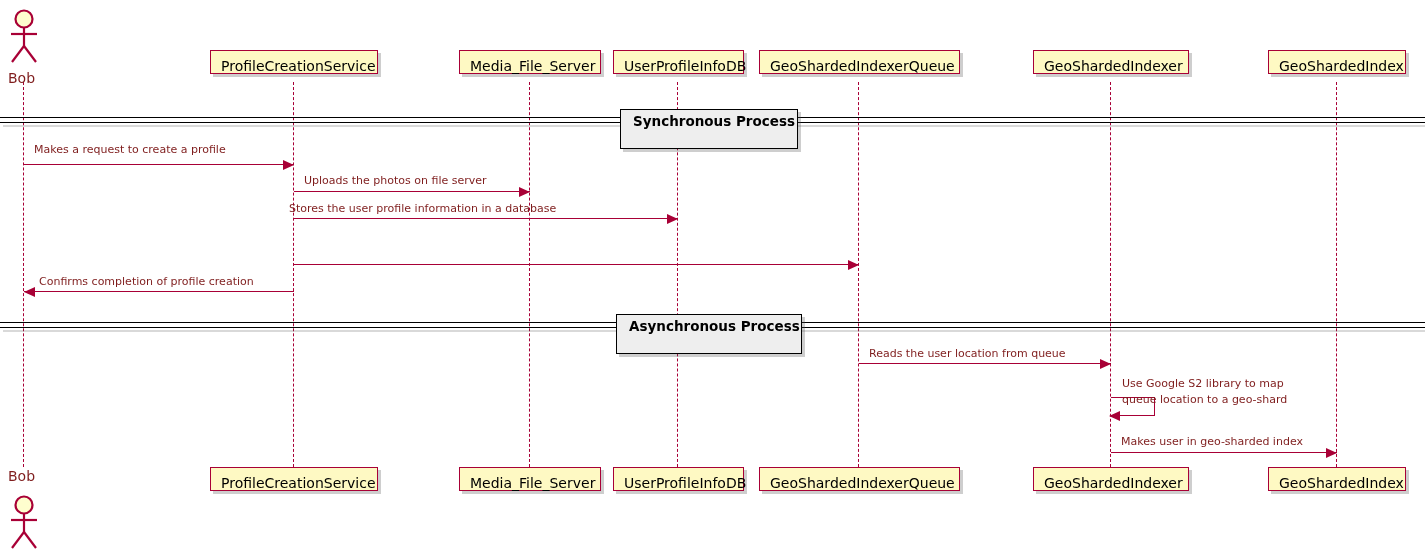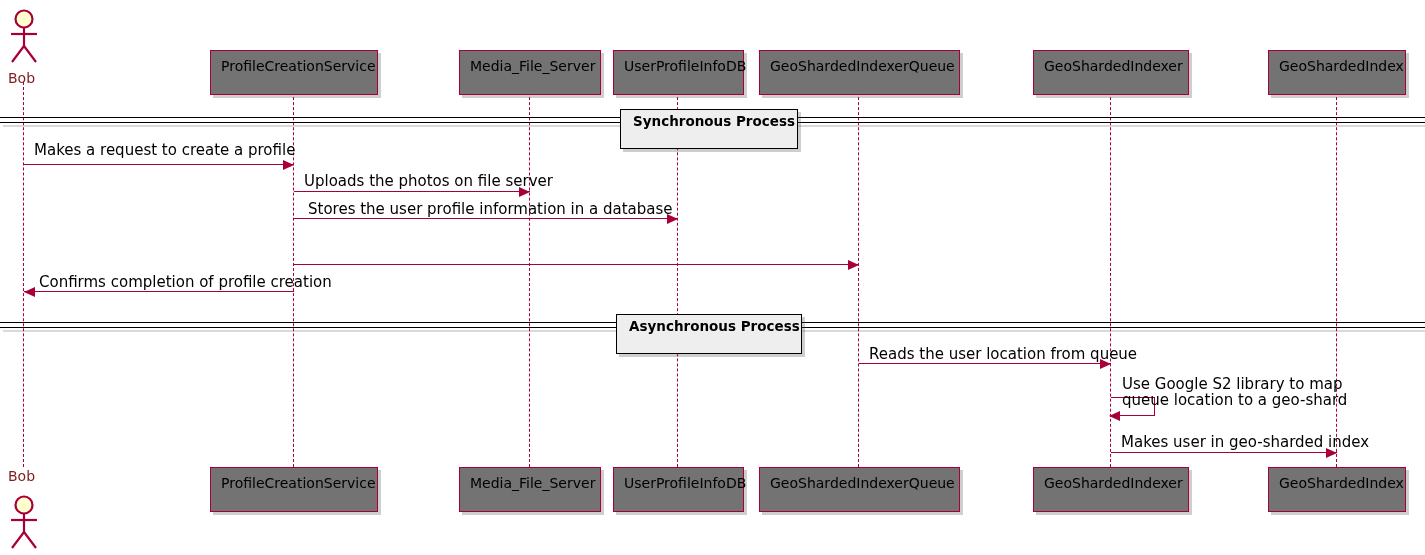--- a/index.html
+++ b/index.html
@@ -20,24 +20,24 @@
   
   .lifeline {
     position: absolute;
     width: 0;
     border-left: 1.5px dashed #A80036;
   }
 
   
   .participant {
     position: absolute;
-    background: #737373;
+    background: #fef9c3;
     border: 1.5px solid #A80036;
     box-shadow: 3px 3px 0 rgba(80,80,80,0.28);
-    height: 45px;
+    height: 24px;
     line-height: 30px;
     padding: 0 10px;
     white-space: nowrap;
     font-size: 14px;
     color: #000000;
     text-align: center;
   }
 
   
   .actor-fig { position: absolute; }
@@ -81,22 +81,22 @@
   }
 
   
   .msg-line {
     position: absolute;
     height: 0;
     border-top: 1.6px solid #A80036;
   }
   .msg-label {
     position: absolute;
-    font-size: 15px;
-    color: #000000;
+    font-size: 11px;
+    color: #7f1d1d;
     white-space: pre;
     line-height: 16px;
   }
   .arrow {
     position: absolute;
     width: 0; height: 0;
   }
   .arrow.right {
     border-top: 5.5px solid transparent;
     border-bottom: 5.5px solid transparent;
@@ -166,21 +166,21 @@
     </div>
     <div class="divider-box" style="left: 616px; width: 186px; top: 314px;">Asynchronous Process</div>
     <div class="msg-line" style="left: 24px; top: 164px; width: 270px;"></div>
     <div class="arrow right" style="top: 159.5px; left: 283px;"></div>
     <div class="msg-label" style="left: 34px; top: 142px;">Makes a request to create a profile</div>
     <div class="msg-line" style="left: 294px; top: 191px; width: 236px;"></div>
     <div class="arrow right" style="top: 186.5px; left: 519px;"></div>
     <div class="msg-label" style="left: 304px; top: 173px;">Uploads the photos on file server</div>
     <div class="msg-line" style="left: 294px; top: 218px; width: 384px;"></div>
     <div class="arrow right" style="top: 213.5px; left: 667px;"></div>
-    <div class="msg-label" style="left: 308px; top: 201px; text-align: right;">Stores the user profile information in a database</div>
+    <div class="msg-label" style="left: 289px; top: 201px; text-align: right;">Stores the user profile information in a database</div>
     <div class="msg-line" style="left: 294px; top: 264px; width: 565px;"></div>
     <div class="arrow right" style="top: 259.5px; left: 848px;"></div>
     <div class="msg-line" style="left: 24px; top: 291px; width: 270px;"></div>
     <div class="arrow left" style="top: 286.5px; left: 24px;"></div>
     <div class="msg-label" style="left: 39px; top: 274px;">Confirms completion of profile creation</div>
     <div class="msg-line" style="left: 859px; top: 363px; width: 252px;"></div>
     <div class="arrow right" style="top: 358.5px; left: 1100px;"></div>
     <div class="msg-label" style="left: 869px; top: 346px;">Reads the user location from queue</div>
     <div class="selfloop" style="left: 1111px; top: 397px; width: 44px; height: 19px;"></div>
     <div class="arrow left" style="left: 1109px; top: 410.5px;"></div>

